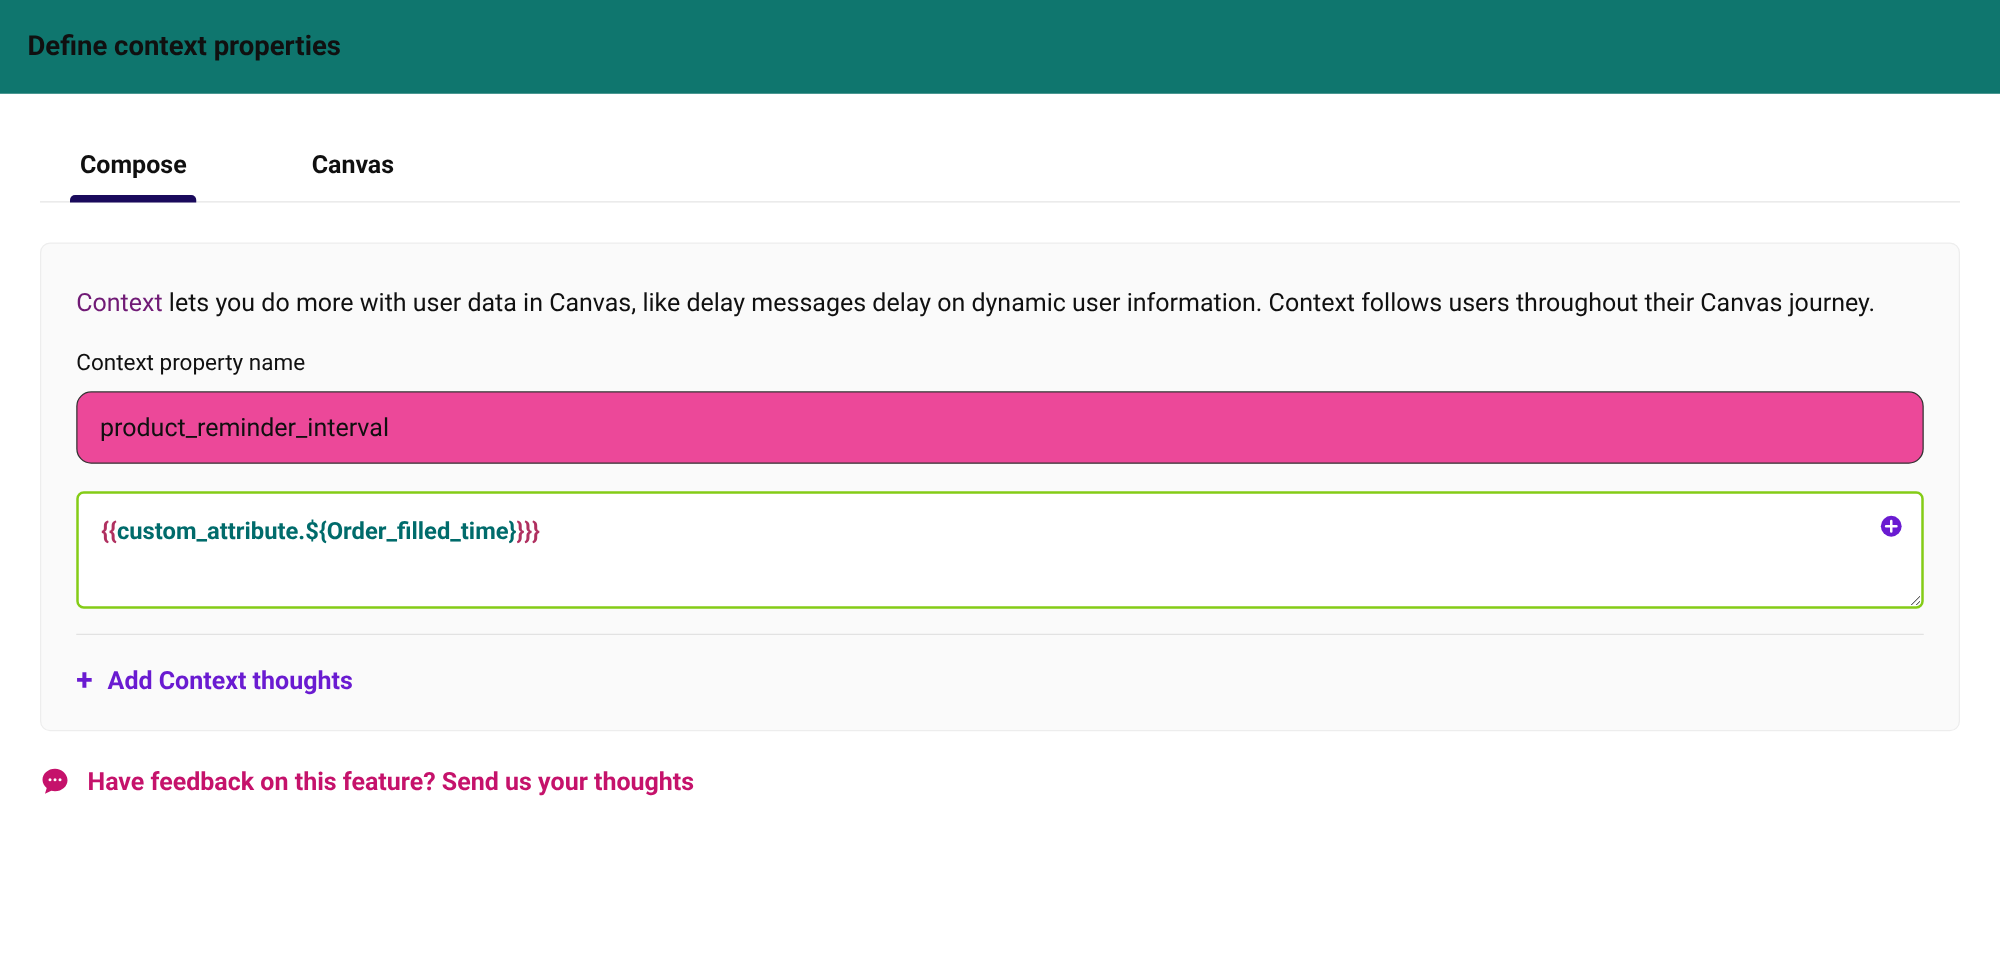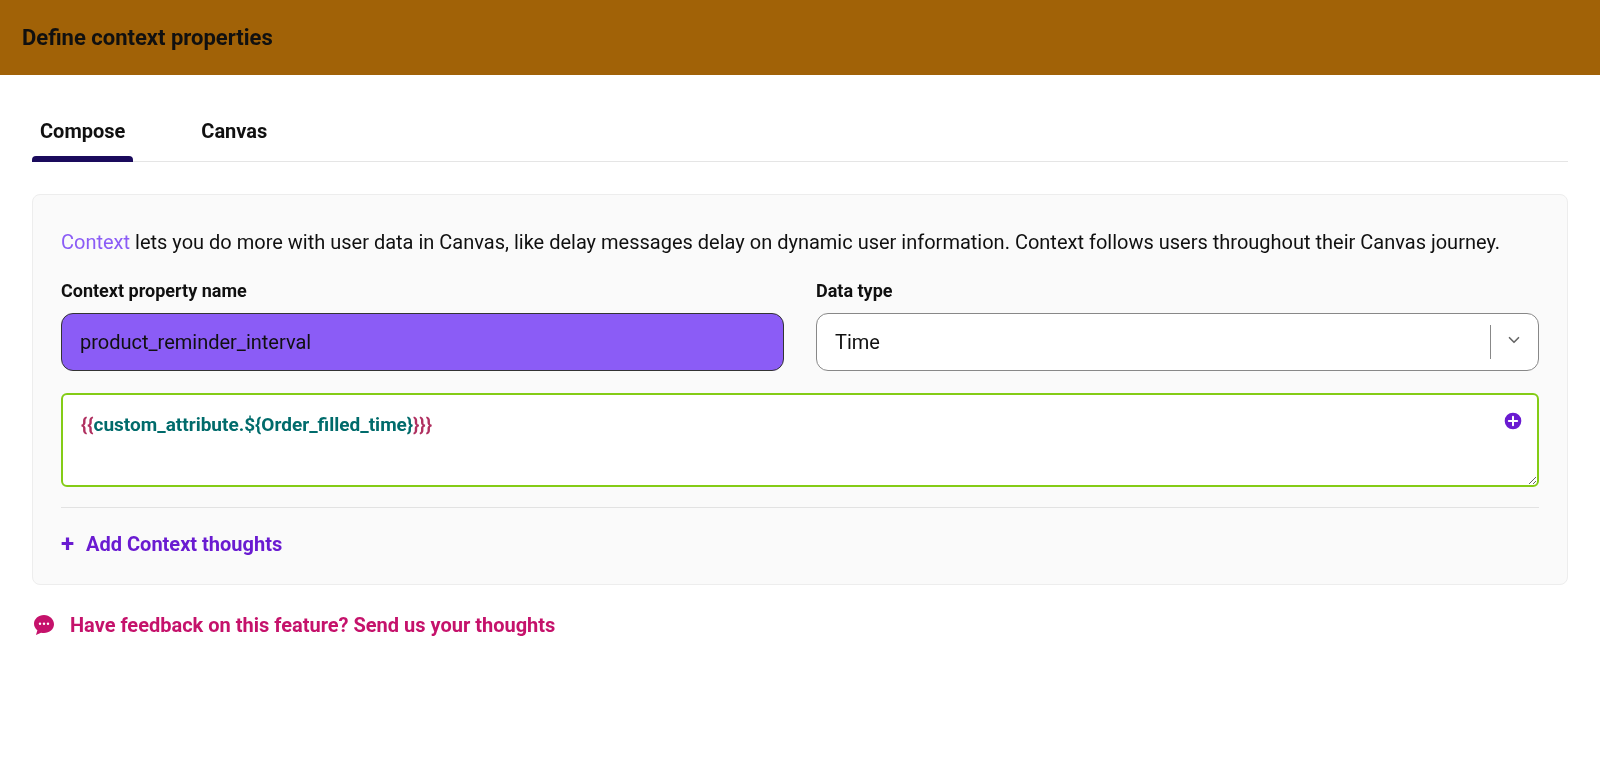--- a/index.html
+++ b/index.html
@@ -7,21 +7,21 @@
       padding: 0;
       box-sizing: border-box;
     }
     body {
       font-family: -apple-system, BlinkMacSystemFont, "Segoe UI", Roboto, Helvetica, Arial, sans-serif;
       background: #fff;
       color: #101010;
       font-size: 16px;
     }
     .header-bar {
-      background: #a16207;
+      background: #0f766e;
       padding: 24px 22px;
       height: 75px;
       display: flex;
       align-items: center;
     }
     .header-title {
       font-size: 22px;
       font-weight: 700;
       color: #101010;
     }
@@ -34,20 +34,21 @@
       border-bottom: 1px solid #e5e5e5;
       padding-top: 44px;
     }
     .tab {
       font-size: 20px;
       font-weight: 700;
       padding: 0 8px 18px 8px;
       cursor: pointer;
       position: relative;
       color: #101010;
+      margin-left: 24px;
     }
     .tab.active::after {
       content: "";
       position: absolute;
       left: 0;
       right: 0;
       bottom: -1px;
       height: 6px;
       border-radius: 4px 4px 0 0;
       background: #1a0a5c;
@@ -59,46 +60,46 @@
       background: #fafafa;
       padding: 32px 28px 28px 28px;
     }
     .description {
       font-size: 20px;
       line-height: 1.55;
       color: #101010;
       margin-bottom: 22px;
     }
     .description .link-inline {
-      color: #8b5cf6;
+      color: #701a75;
       cursor: pointer;
       text-decoration: none;
     }
     .fields-row {
       display: flex;
       gap: 32px;
       margin-bottom: 22px;
     }
     .field-col {
       flex: 1;
       min-width: 0;
     }
     .field-label {
       font-size: 18px;
-      font-weight: 700;
+      font-weight: 400;
       color: #101010;
       margin-bottom: 12px;
       display: block;
     }
     .text-input {
       width: 100%;
       height: 58px;
       border: 1.5px solid #333;
       border-radius: 12px;
-      background: #8b5cf6;
+      background: #ec4899;
       padding: 0 18px;
       font-size: 20px;
       color: #101010;
       font-family: inherit;
       outline: none;
     }
     .select-wrap {
       position: relative;
       width: 100%;
     }
@@ -212,32 +213,20 @@
   <div class="panel">
 
     <p class="description">
       <a class="link-inline">Context</a><span> lets you do more with user data in Canvas, like delay messages delay on dynamic user information. Context follows users throughout their Canvas journey.</span>
     </p>
 
     <div class="fields-row">
       <div class="field-col">
         <label class="field-label">Context property name</label>
         <input type="text" class="text-input" value="product_reminder_interval" style="">
-      </div>
-      <div class="field-col">
-        <label class="field-label">Data type</label>
-        <div class="select-wrap">
-          <input type="text" readonly="" class="select-input" value="Time" style="">
-          <span class="select-divider"></span>
-          <span class="select-chevron">
-            <svg width="18" height="18" viewBox="0 0 24 24" fill="none" stroke="currentColor" stroke-width="2.2" stroke-linecap="round" stroke-linejoin="round">
-                <polyline points="6 9 12 15 18 9"></polyline>
-              </svg>
-          </span>
-        </div>
       </div>
     </div>
 
     <div class="value-field">
       <div class="value-area" contenteditable="true" style=""><span class="tok-br">{{</span><span class="tok-attr">custom_attribute</span><span class="tok-attr">.</span><span class="tok-attr">${Order_filled_time}</span><span class="tok-br">}}}</span></div>
       <span class="value-plus">
         <svg width="20" height="20" viewBox="0 0 24 24">
           <circle cx="12" cy="12" r="10" fill="#6a1bd1"></circle>
           <path d="M12 7v10M7 12h10" stroke="#fff" stroke-width="2.4" stroke-linecap="round"></path>
         </svg>

